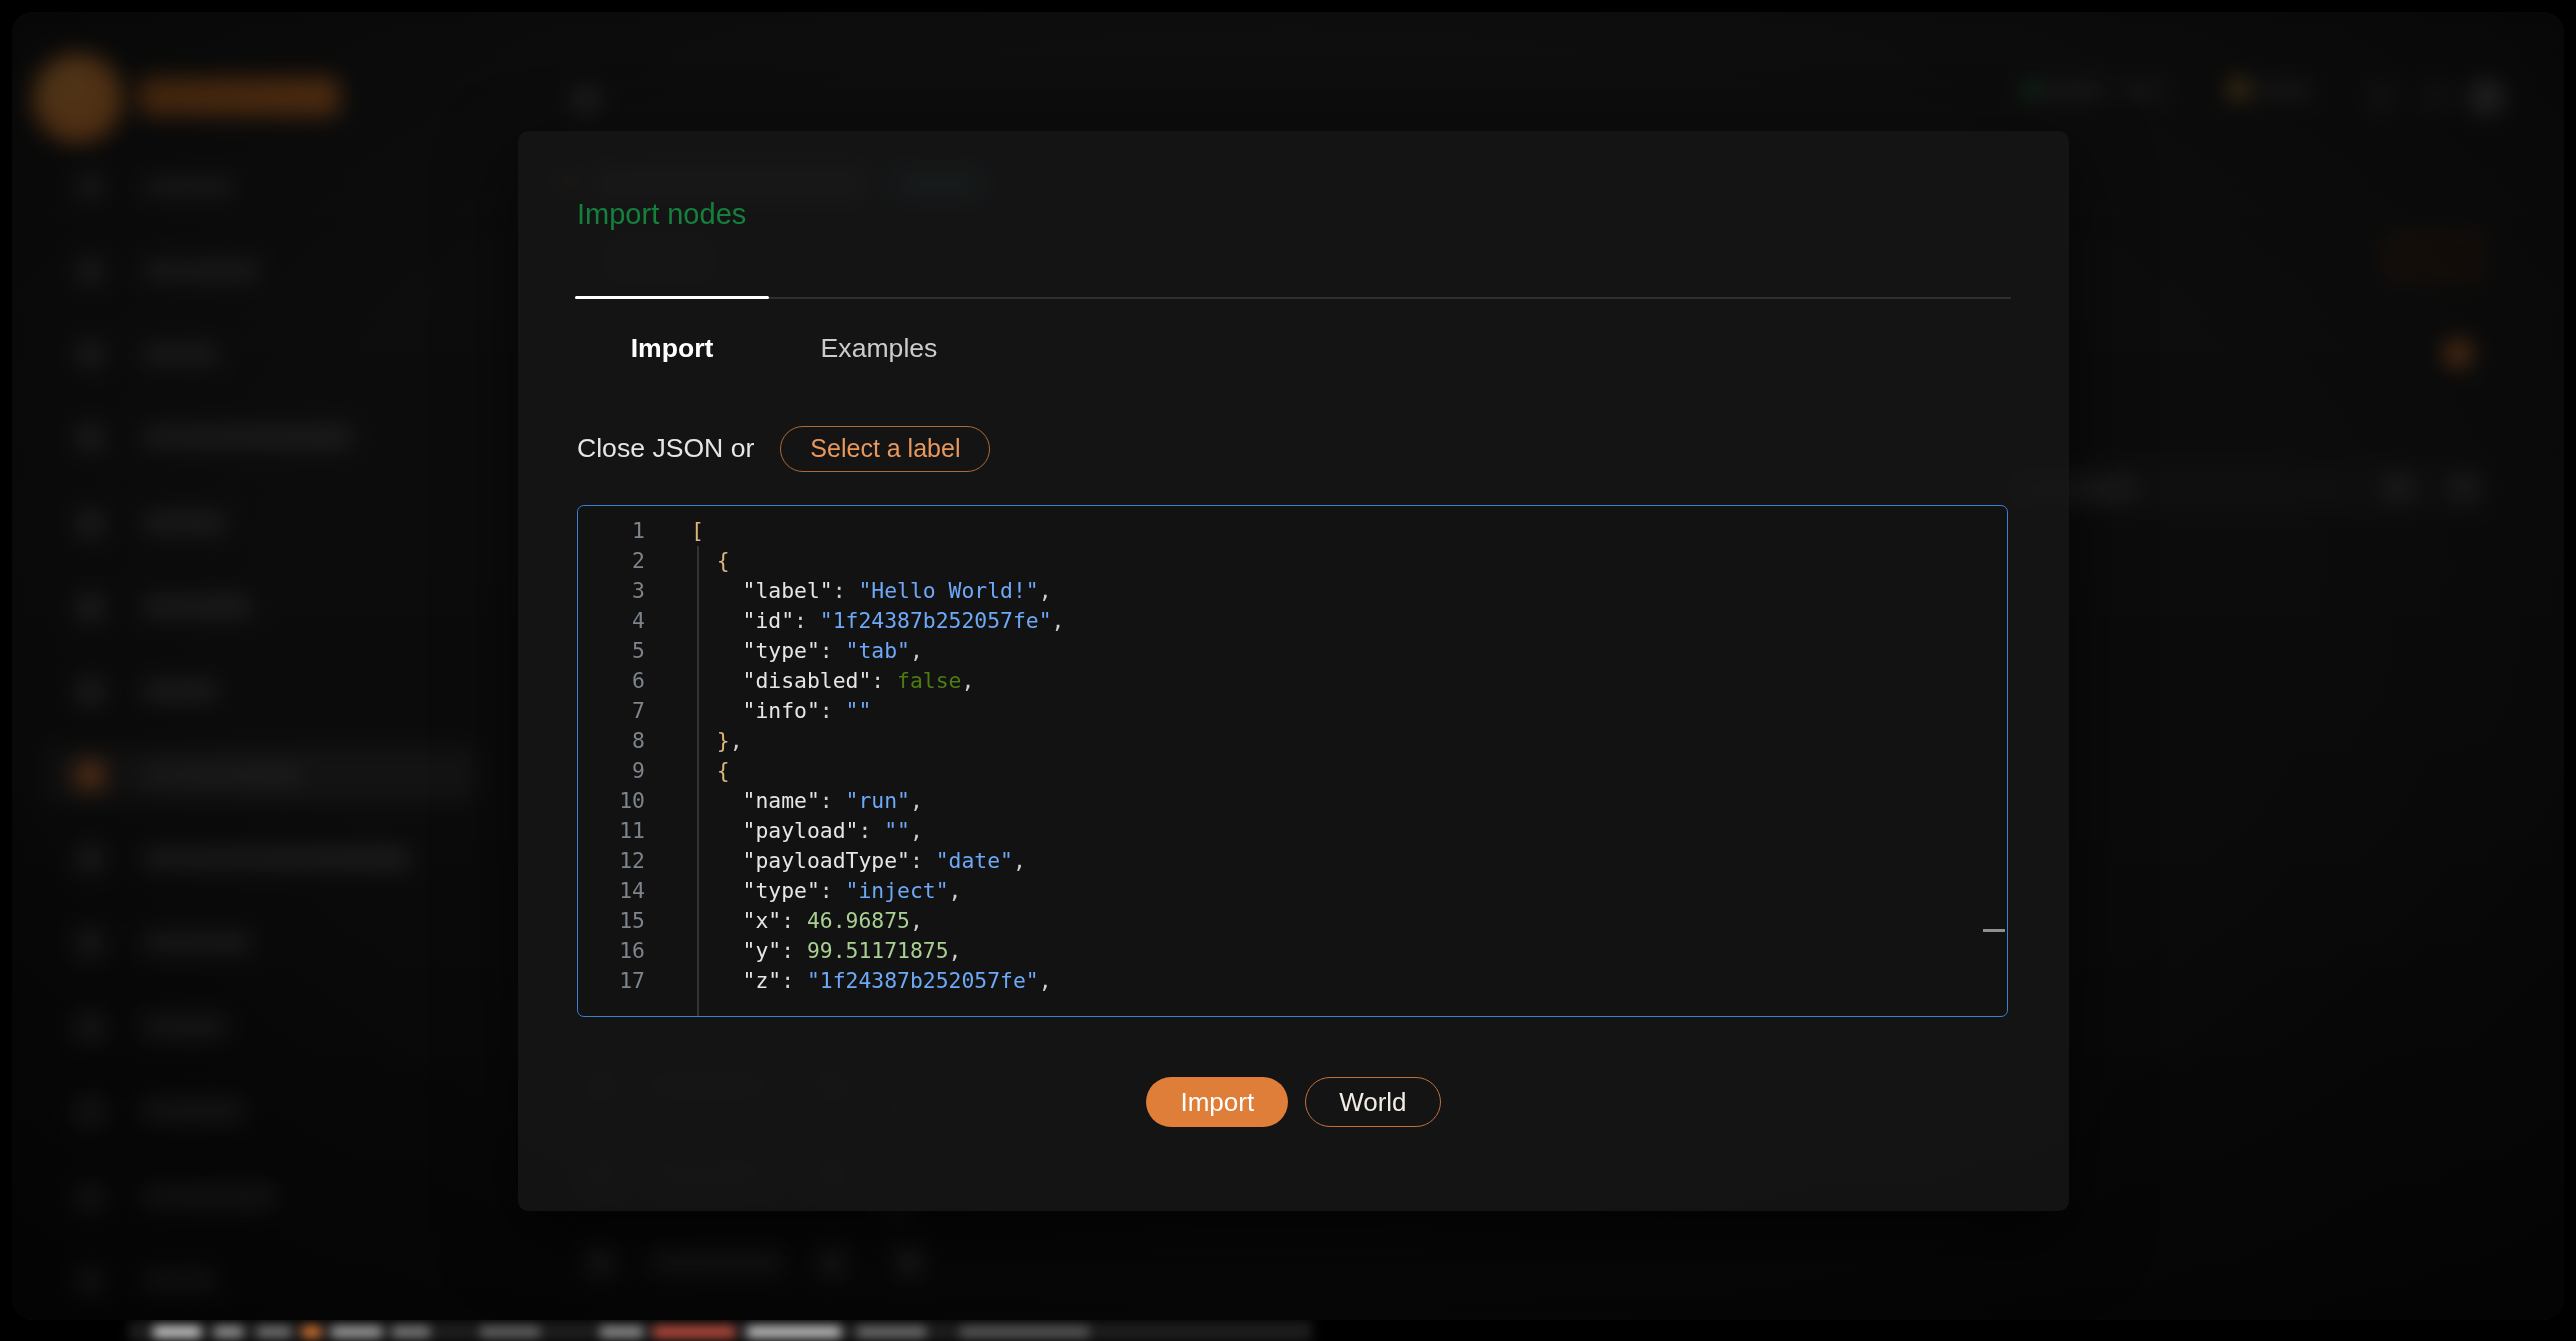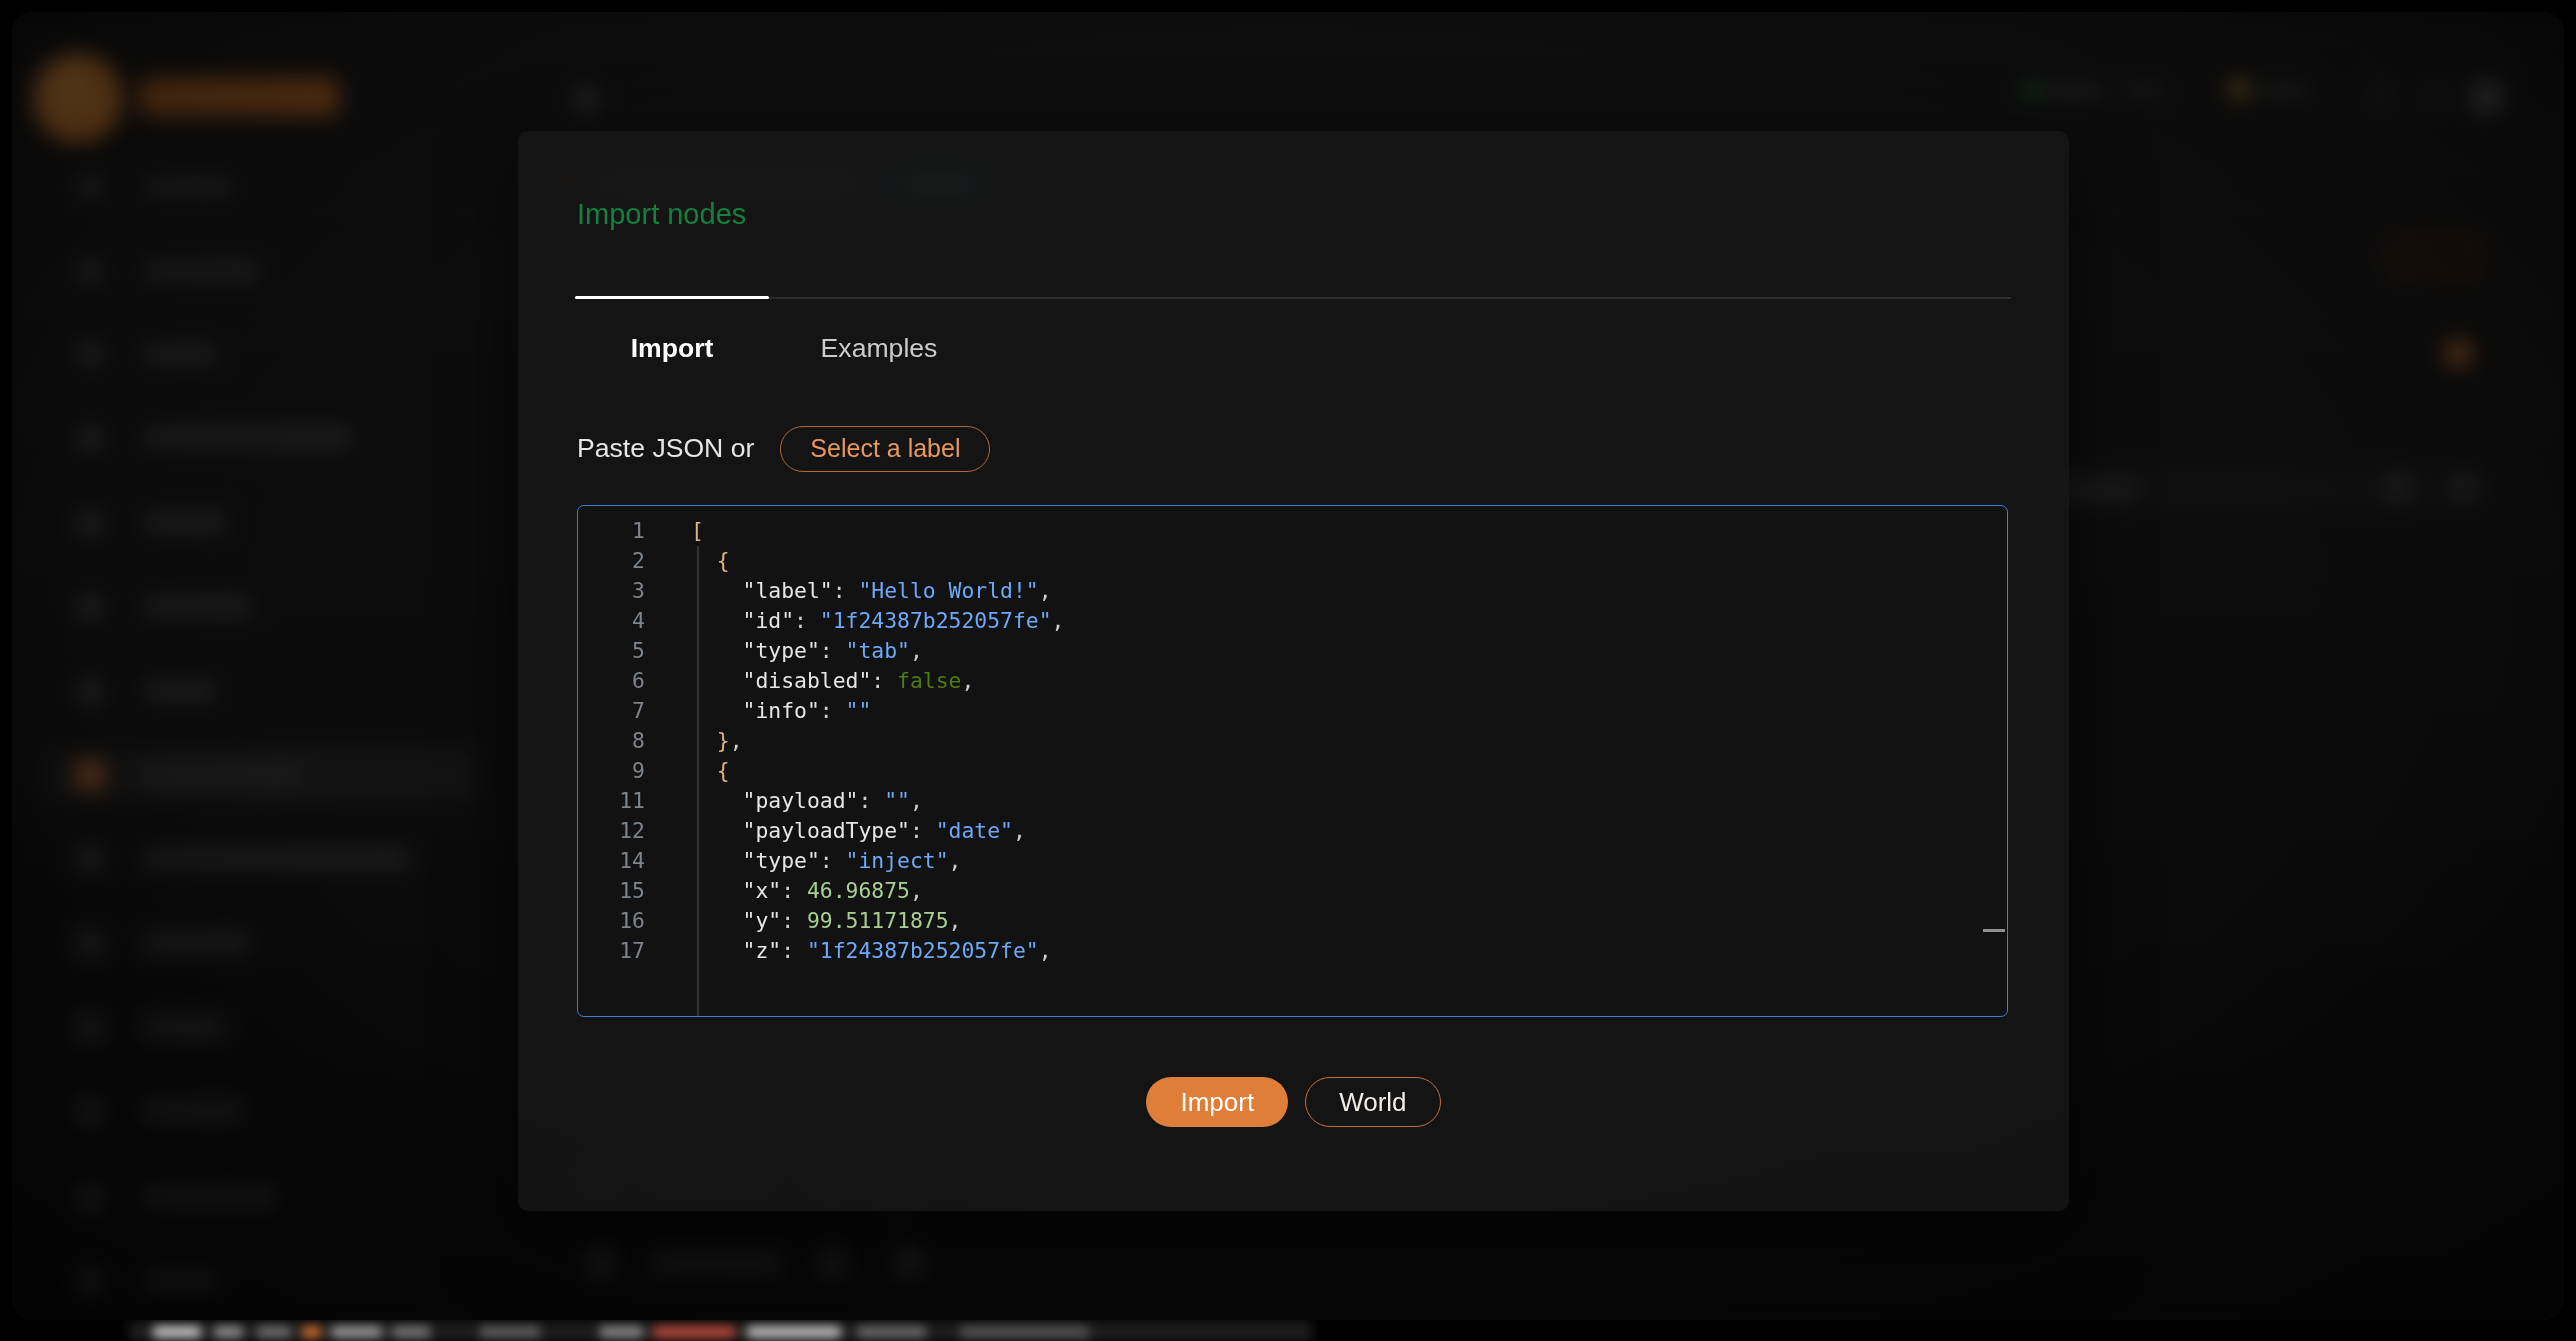--- a/index.html
+++ b/index.html
@@ -155,21 +155,21 @@
 
     <div class="modal">
       <div class="modal-title">Import nodes</div>
 
       <div class="tab-baseline"></div>
       <div class="tab-indicator"></div>
       <div class="tab active">Import</div>
       <div class="tab inactive">Examples</div>
 
       <div class="paste-row">
-        <span class="paste-label">Paste JSON or</span>
+        <span class="paste-label">Close JSON or</span>
         <button class="btn-selectfile">Select a label</button>
       </div>
 
       <div class="editor">
         <div class="indent-guide"></div>
         <div class="ed-inner" id="editor-lines">
             <div class="ed-line">
               <span class="ln">1</span>
               <span class="code"><span class="tk-brc">[</span></span>
             </div>
@@ -199,20 +199,24 @@
             </div>
             <div class="ed-line">
               <span class="ln">8</span>
               <span class="code"><span class="tk-ws">  </span><span class="tk-brc">}</span><span class="tk-pun">,</span></span>
             </div>
             <div class="ed-line">
               <span class="ln">9</span>
               <span class="code"><span class="tk-ws">  </span><span class="tk-brc">{</span></span>
             </div>
             <div class="ed-line">
+              <span class="ln">10</span>
+              <span class="code"><span class="tk-ws">    </span><span class="tk-key">"name"</span><span class="tk-pun">: </span><span class="tk-str">"run"</span><span class="tk-pun">,</span></span>
+            </div>
+            <div class="ed-line">
               <span class="ln">11</span>
               <span class="code"><span class="tk-ws">    </span><span class="tk-key">"payload"</span><span class="tk-pun">: </span><span class="tk-str">""</span><span class="tk-pun">,</span></span>
             </div>
             <div class="ed-line">
               <span class="ln">12</span>
               <span class="code"><span class="tk-ws">    </span><span class="tk-key">"payloadType"</span><span class="tk-pun">: </span><span class="tk-str">"date"</span><span class="tk-pun">,</span></span>
             </div>
             <div class="ed-line">
               <span class="ln">14</span>
               <span class="code"><span class="tk-ws">    </span><span class="tk-key">"type"</span><span class="tk-pun">: </span><span class="tk-str">"inject"</span><span class="tk-pun">,</span></span>

